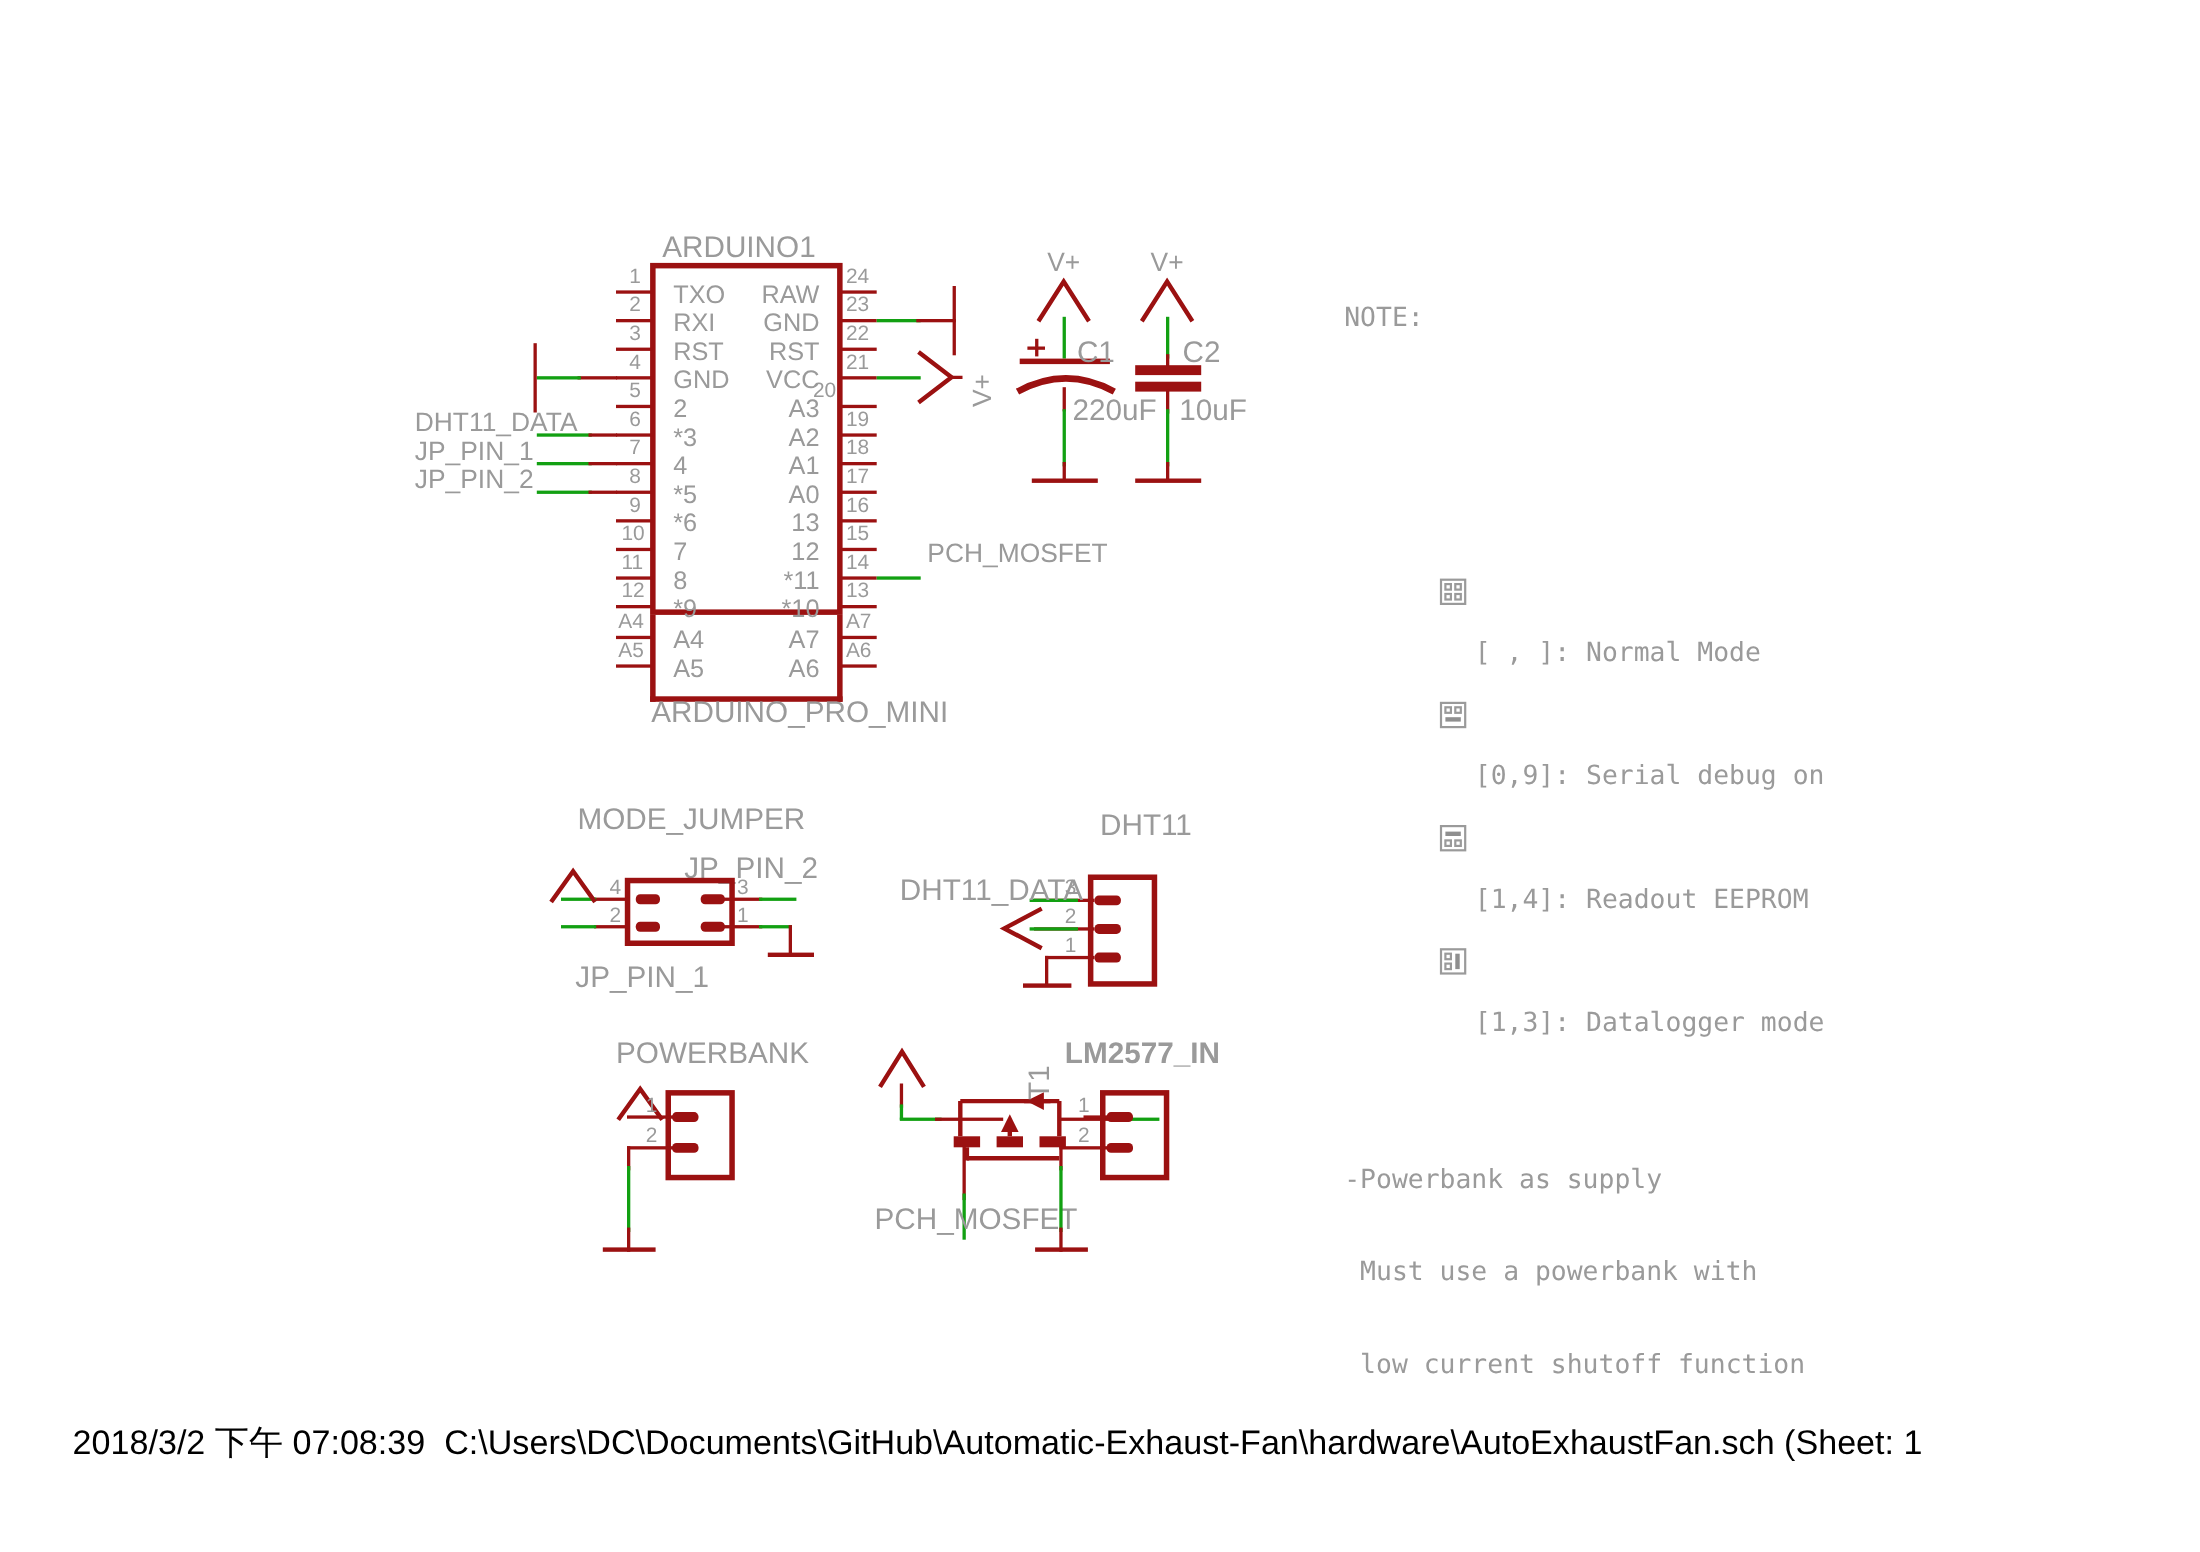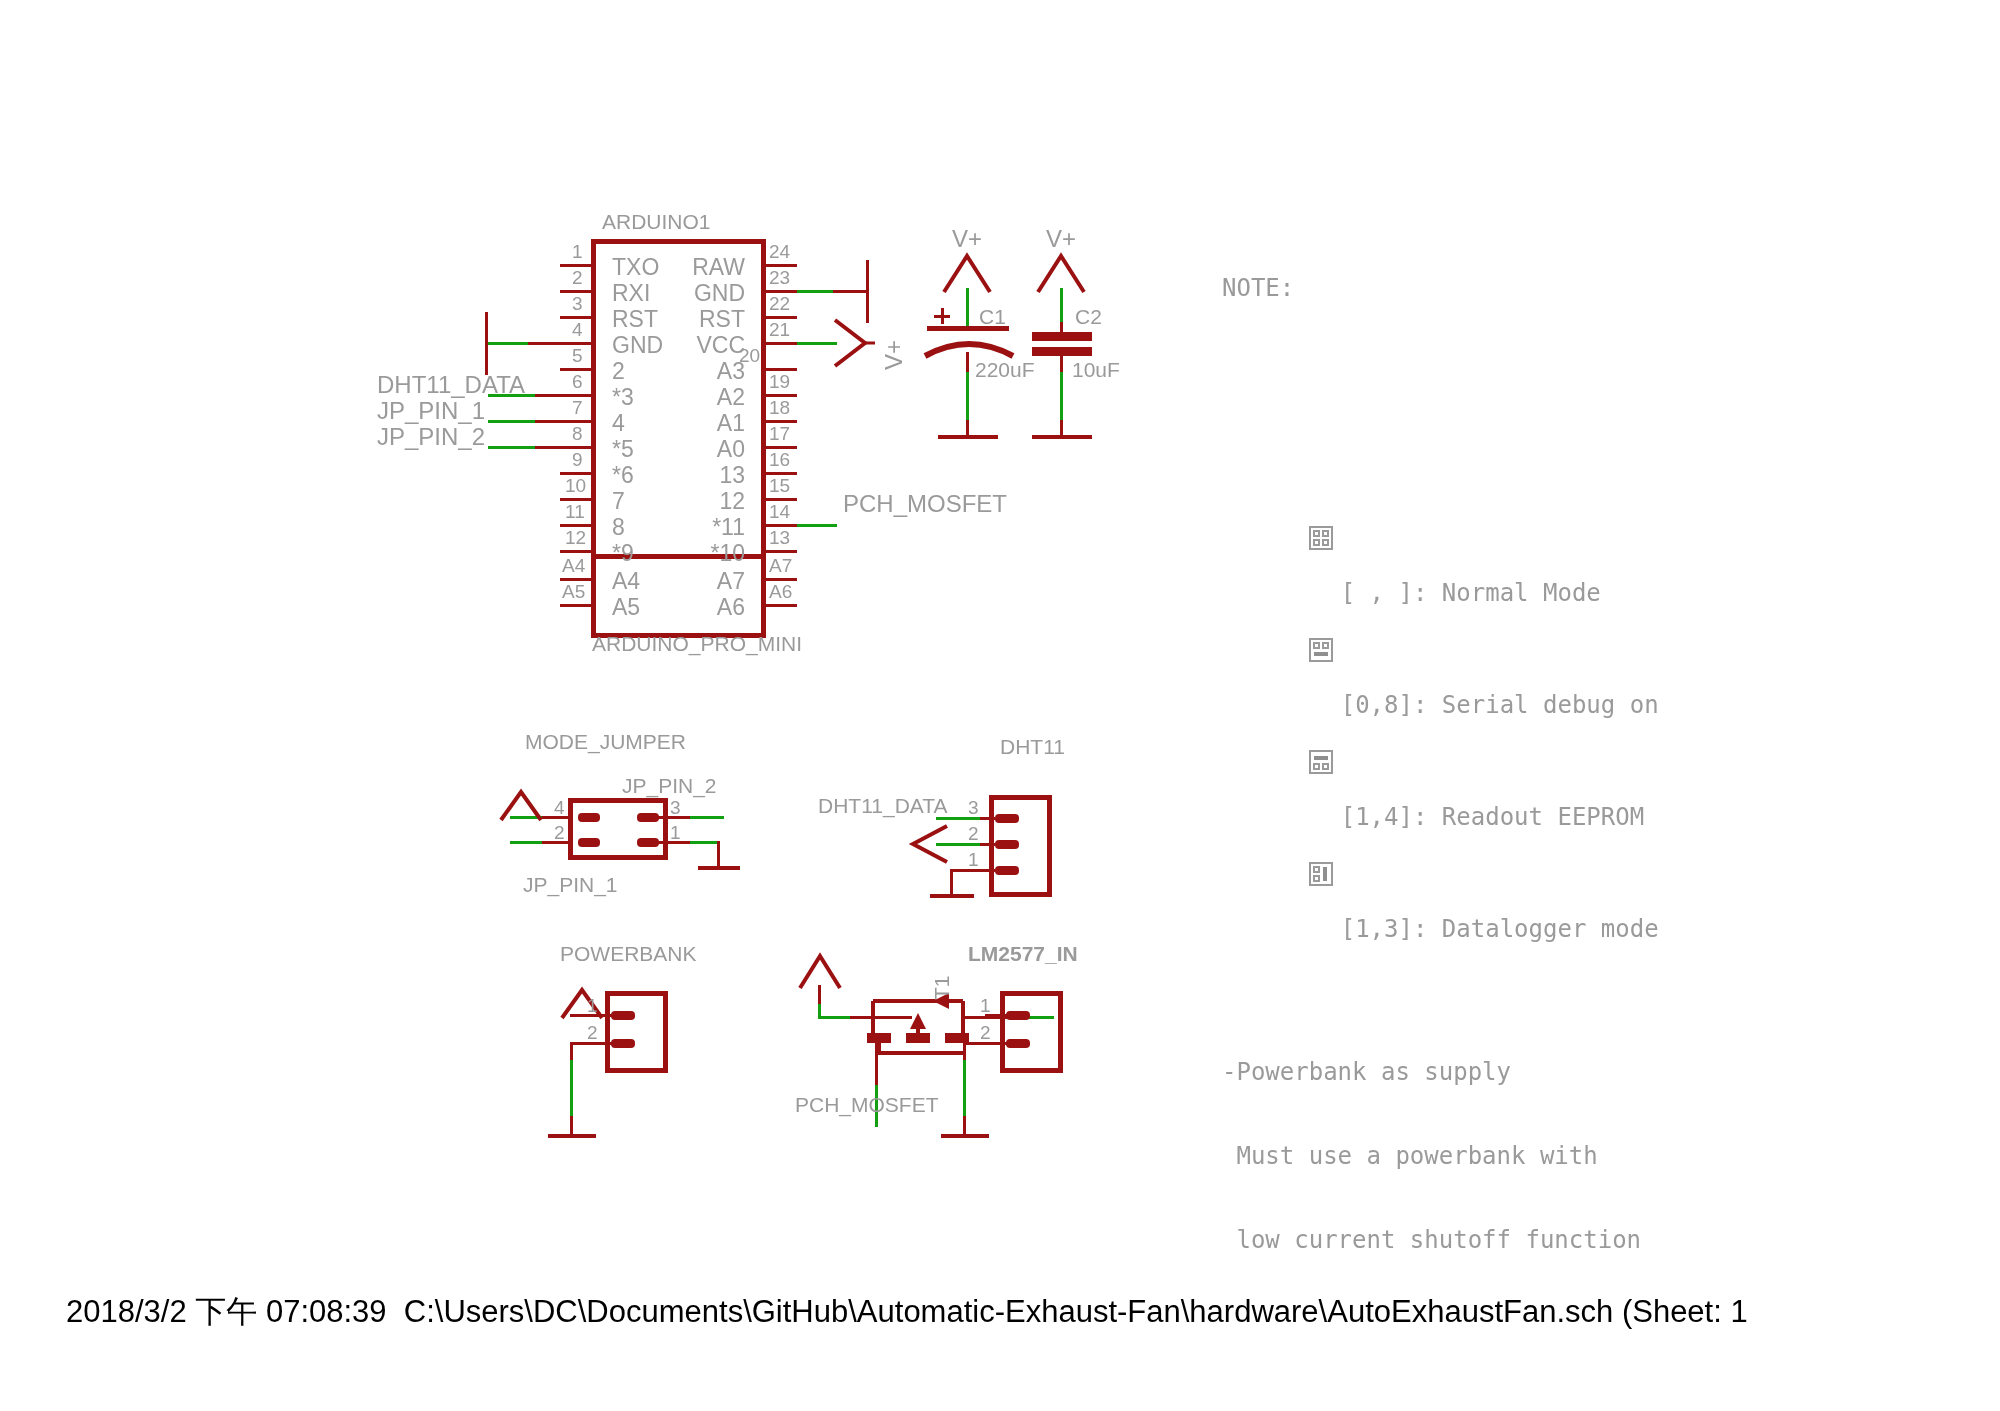--- a/index.html
+++ b/index.html
@@ -7,21 +7,21 @@
        font-family:"Liberation Sans",sans-serif;}
 
   
   .sheet{position:absolute;left:0;top:0;width:2000px;height:1411px;}
   .wire-red{position:absolute;background:#9b1111;}
   .wire-grn{position:absolute;background:#12a012;}
   .box{position:absolute;border:5px solid #9b1111;box-sizing:border-box;}
   .pinname{position:absolute;color:#9a9a9a;font-size:23px;white-space:pre;}
   .pinnum{position:absolute;color:#9a9a9a;font-size:19px;white-space:pre;}
   .netlbl{position:absolute;color:#9a9a9a;font-size:24px;white-space:pre;}
-  .ttl{position:absolute;color:#9a9a9a;font-size:21px;white-space:pre;}
+  .ttl{position:absolute;color:#9a9a9a;font-size:27px;white-space:pre;}
 
   
   #note-block{position:absolute;left:1222px;top:218px;color:#9a9a9a;
               font-family:"DejaVu Sans Mono","Liberation Mono",monospace;
               font-size:24px;line-height:28px;white-space:pre;}
   .note-line{position:relative;height:28px;white-space:pre;}
   .note-row{position:relative;height:28px;display:block;white-space:pre;}
   .jp-ico{display:inline-block;width:24px;height:24px;vertical-align:-5px;
           position:relative;background:#ffffff;border:2px solid #9a9a9a;
           box-sizing:border-box;margin-right:8px;}
@@ -251,21 +251,21 @@
 
     <div class="note-row">
       <span class="jp-ico">
         <i class="tl"></i><i class="tr"></i><i class="bl"></i><i class="br"></i>
       </span><span>[ , ]: Normal Mode</span>
     </div>
 
     <div class="note-row">
       <span class="jp-ico">
         <i class="tl"></i><i class="tr"></i><b class="hb-bot"></b>
-      </span><span>[0,8]: Serial debug on</span>
+      </span><span>[0,9]: Serial debug on</span>
     </div>
 
     <div class="note-row">
       <span class="jp-ico">
         <b class="hb-top"></b><i class="bl"></i><i class="br"></i>
       </span><span>[1,4]: Readout EEPROM</span>
     </div>
 
     <div class="note-row">
       <span class="jp-ico">

